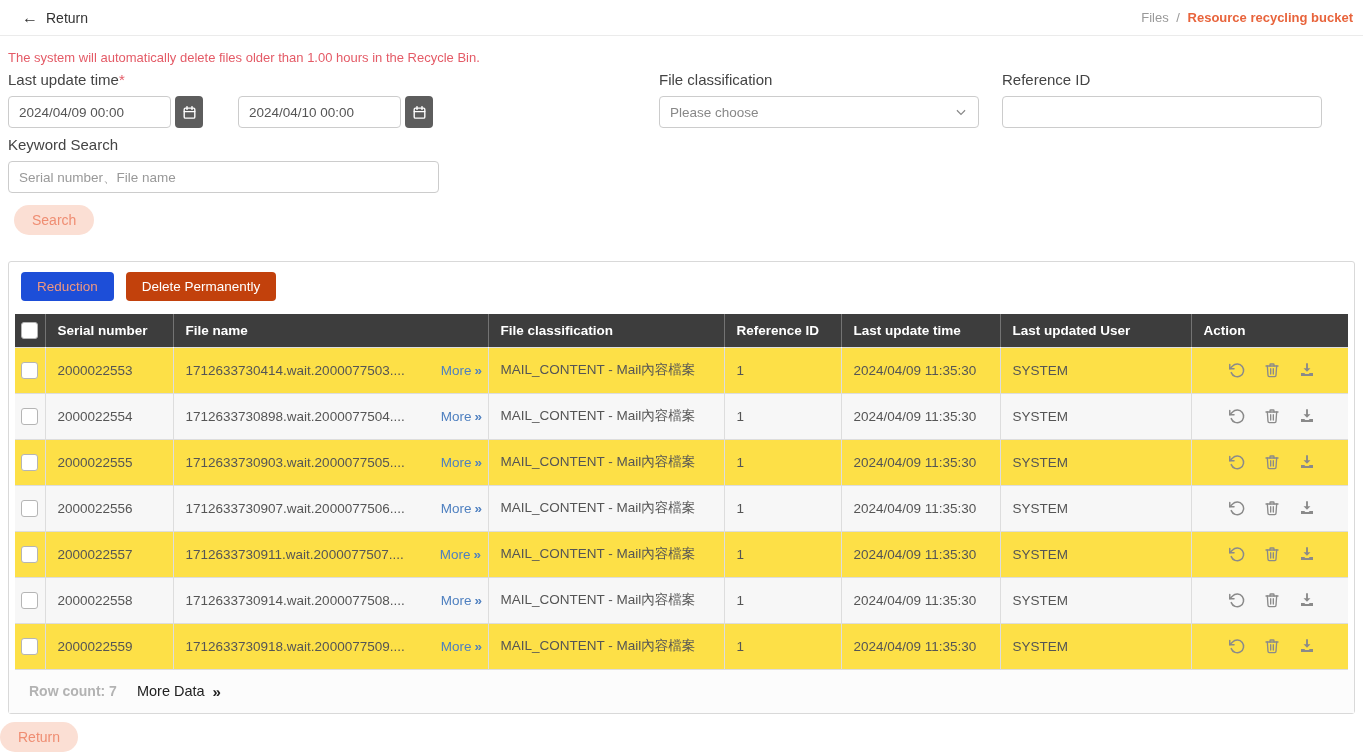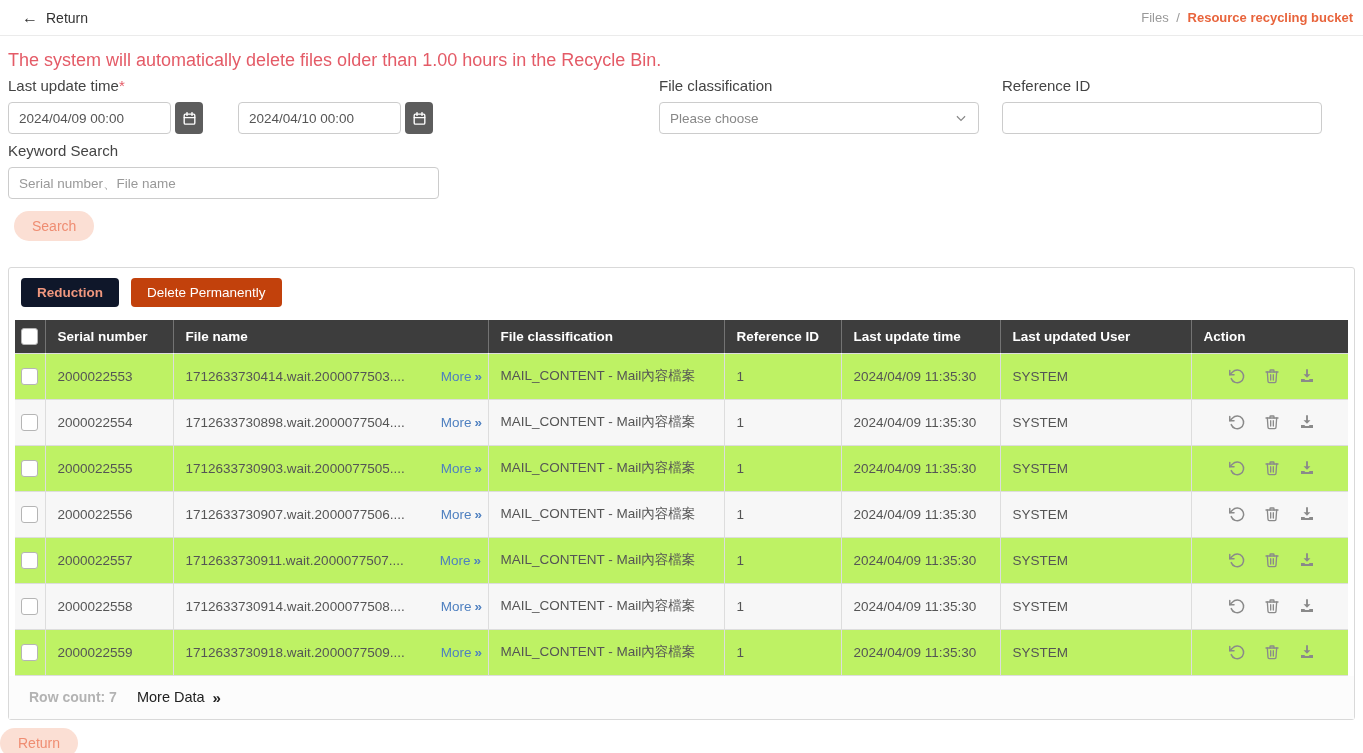--- a/index.html
+++ b/index.html
@@ -10,21 +10,21 @@
   .topbar { height:36px; display:flex; align-items:center; justify-content:space-between;
     padding:0 10px 0 22px; border-bottom:1px solid #ebebeb; }
   .back-link { display:flex; align-items:center; gap:8px; font-size:14px; color:#333; cursor:pointer; }
   .back-arrow { font-size:16px; line-height:1; }
   .breadcrumb { font-size:13px; color:#999; }
   .breadcrumb .sep { margin:0 4px; color:#999; }
   .breadcrumb .current { color:#e8643c; font-weight:bold; }
 
   
   .filters { padding:14px 8px 0 8px; }
-  .warning { color:#e45b67; font-size:18px; margin-bottom:6px; }
+  .warning { color:#e45b67; font-size:13px; margin-bottom:6px; }
   .filter-row { display:flex; align-items:flex-start; }
   .fgroup { display:flex; flex-direction:column; }
   .flabel { font-size:15px; color:#444; margin-bottom:8px; }
   .req { color:#e45b67; }
   .date-pair { display:flex; gap:35px; }
   .date-group { display:flex; gap:4px; }
   .txt-input { height:32px; border:1px solid #ccc; border-radius:4px; padding:0 10px;
     font-size:13.5px; color:#555; font-family:inherit; outline:none; background:#fff; }
   .date-input { width:163px; }
   .cal-btn { width:28px; height:32px; background:#5d5d5d; border:none; border-radius:4px;
@@ -40,32 +40,32 @@
   .keyword-input::placeholder, .txt-input::placeholder { color:#999; }
   .pill-btn { display:inline-block; margin:12px 0 0 6px; padding:7px 18px; border:none;
     border-radius:16px; background:#fbdfd4; color:#ef8d72; font-size:14px;
     font-family:inherit; cursor:pointer; }
 
   
   .panel { margin:26px 8px 0 8px; border:1px solid #d9d9d9; border-radius:3px; background:#fff; }
   .panel-toolbar { padding:10px 12px 9px 12px; display:flex; gap:12px; }
   .tb-btn { height:29px; padding:0 16px; border:none; border-radius:4px; font-size:13.5px;
     font-family:inherit; cursor:pointer; }
-  .tb-btn.reduction { background:#0f172a; color:#f0977e;font-weight:bold; }
+  .tb-btn.reduction { background:#1d4ed8; color:#f0977e; }
   .tb-btn.delete { background:#c2410c; color:#fff; }
 
   .tbl-wrap { padding:4px 6px 0 6px; }
   table { width:100%; border-collapse:collapse; table-layout:fixed; }
   thead th { background:#3d3d3d; color:#fff; font-size:13.5px; font-weight:bold;
     text-align:left; height:33px; padding:0 0 0 12px;
     border-right:1px solid rgba(255,255,255,0.28); }
   thead th:last-child { border-right:none; }
   thead th.chk-col { text-align:center; padding:0; }
   tbody td { height:46px; font-size:13.5px; color:#555; padding:0 8px 0 12px;
-    border:1px solid #ddd; background:#bef264; overflow:hidden; white-space:nowrap; }
+    border:1px solid #ddd; background:#fde047; overflow:hidden; white-space:nowrap; }
   tbody tr:nth-child(even) td { background:#f7f7f7; }
   tbody td.chk-col { text-align:center; padding:0; border-left:none; }
   tbody td:last-child { border-right:none; }
   .checkbox { display:inline-block; width:17px; height:17px; border:1px solid #b5b5b5;
     border-radius:3px; background:#fff; vertical-align:middle; cursor:pointer; }
   .fname { color:#555; }
   .more-link { color:#4f80c0; cursor:pointer; margin-left:4px;padding-left:32px; }
   .more-chevron { font-weight:bold; margin-left:3px; }
   .action-cell { text-align:center; }
   .action-icons { display:flex; justify-content:center; gap:19px; color:#8a8a8a; }

